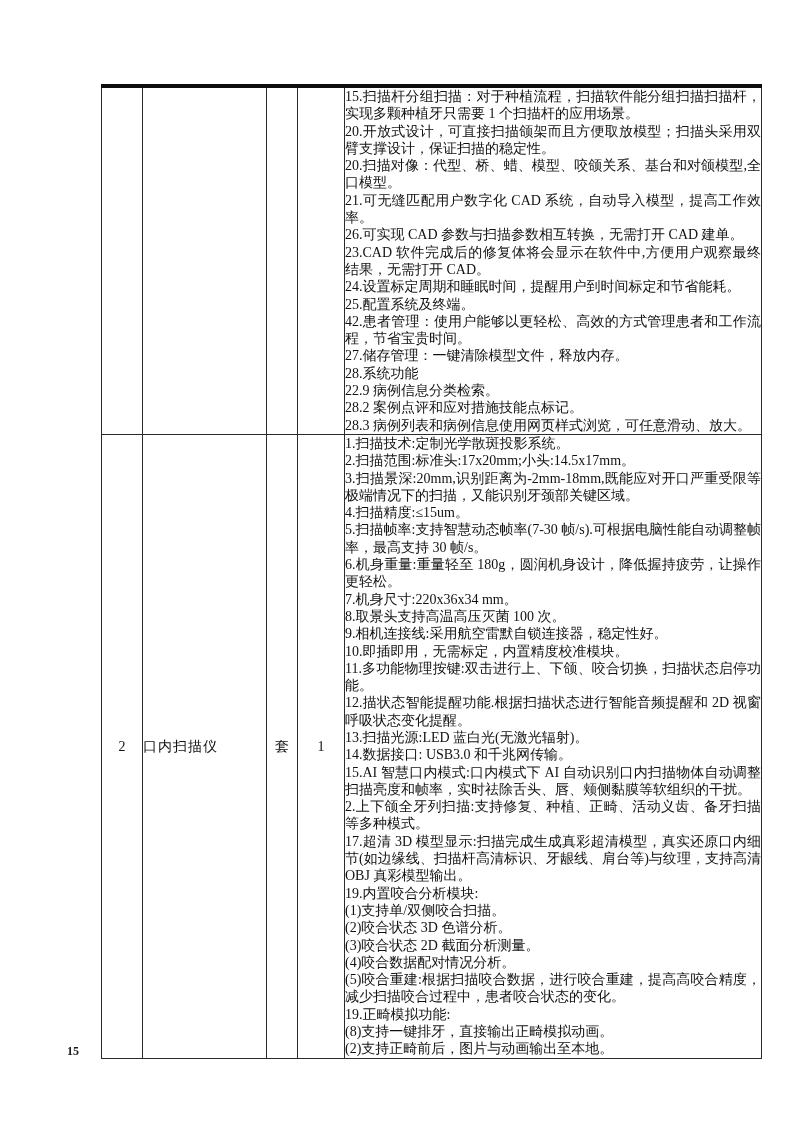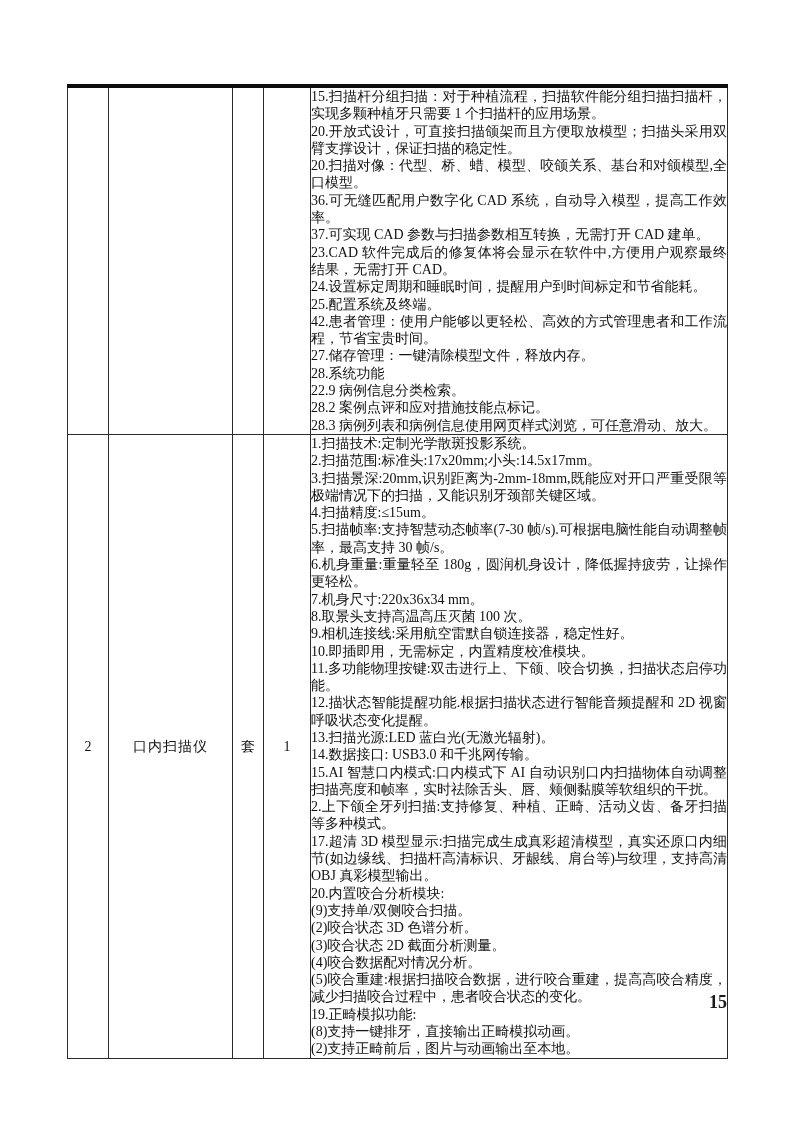--- a/index.html
+++ b/index.html
@@ -25,56 +25,57 @@
     left: 67px;
     top: 84px;
     width: 660px;
   }
   table.spec-table {
     border-collapse: collapse;
     table-layout: fixed;
     width: 660px;
     border: 1px solid #2b2b2b;
     border-top: 4px solid #0d0d0d;
+    margin-left: 34px;
   }
   table.spec-table td {
     border: 1px solid #2b2b2b;
     font-size: 14px;
     line-height: 17.3px;
     vertical-align: middle;
     padding: 0;
     overflow: hidden;
   }
   td.c-no, td.c-unit, td.c-qty {
     text-align: center;
   }
   td.c-name {
-    text-align: center;
+    text-align: left;
     letter-spacing: 1px;
   }
   td.c-specs {
     vertical-align: top;
     text-align: justify;
     text-justify: inter-ideograph;
     padding: 1px 4px 1px 6px;
   }
   td.c-specs p.spec-line {
     margin: 0;
     padding: 0;
   }
   tr.row-0 {
     height: 326px;
   }
   .page-number {
     position: absolute;
     left: 67px;
-    top: 992px;
+    top: 1044px;
     width: 660px;
-    text-align: right;
-    font-size: 18px;
+    text-align: left;
+    font-size: 12px;
     font-weight: bold;
     color: #1a1a1a;
   }
 </style>
 </head>
 <body>
 
 <div class="doc-page">
 
   <div class="spec-table-wrap">
@@ -89,22 +90,22 @@
       <tbody>
           <tr class="row-0">
             <td class="c-no"></td>
             <td class="c-name"></td>
             <td class="c-unit"></td>
             <td class="c-qty"></td>
             <td class="c-specs">
               <p class="spec-line">15.扫描杆分组扫描：对于种植流程，扫描软件能分组扫描扫描杆，实现多颗种植牙只需要 1 个扫描杆的应用场景。</p>
               <p class="spec-line">20.开放式设计，可直接扫描颌架而且方便取放模型；扫描头采用双臂支撑设计，保证扫描的稳定性。</p>
               <p class="spec-line">20.扫描对像：代型、桥、蜡、模型、咬颌关系、基台和对颌模型,全口模型。</p>
-              <p class="spec-line">36.可无缝匹配用户数字化 CAD 系统，自动导入模型，提高工作效率。</p>
-              <p class="spec-line">37.可实现 CAD 参数与扫描参数相互转换，无需打开 CAD 建单。</p>
+              <p class="spec-line">21.可无缝匹配用户数字化 CAD 系统，自动导入模型，提高工作效率。</p>
+              <p class="spec-line">26.可实现 CAD 参数与扫描参数相互转换，无需打开 CAD 建单。</p>
               <p class="spec-line">23.CAD 软件完成后的修复体将会显示在软件中,方便用户观察最终结果，无需打开 CAD。</p>
               <p class="spec-line">24.设置标定周期和睡眠时间，提醒用户到时间标定和节省能耗。</p>
               <p class="spec-line">25.配置系统及终端。</p>
               <p class="spec-line">42.患者管理：使用户能够以更轻松、高效的方式管理患者和工作流程，节省宝贵时间。</p>
               <p class="spec-line">27.储存管理：一键清除模型文件，释放内存。</p>
               <p class="spec-line">28.系统功能</p>
               <p class="spec-line">22.9 病例信息分类检索。</p>
               <p class="spec-line">28.2 案例点评和应对措施技能点标记。</p>
               <p class="spec-line">28.3 病例列表和病例信息使用网页样式浏览，可任意滑动、放大。</p>
             </td>
@@ -125,22 +126,22 @@
               <p class="spec-line">8.取景头支持高温高压灭菌 100 次。</p>
               <p class="spec-line">9.相机连接线:采用航空雷默自锁连接器，稳定性好。</p>
               <p class="spec-line">10.即插即用，无需标定，内置精度校准模块。</p>
               <p class="spec-line">11.多功能物理按键:双击进行上、下颌、咬合切换，扫描状态启停功能。</p>
               <p class="spec-line">12.描状态智能提醒功能.根据扫描状态进行智能音频提醒和 2D 视窗呼吸状态变化提醒。</p>
               <p class="spec-line">13.扫描光源:LED 蓝白光(无激光辐射)。</p>
               <p class="spec-line">14.数据接口: USB3.0 和千兆网传输。</p>
               <p class="spec-line">15.AI 智慧口内模式:口内模式下 AI 自动识别口内扫描物体自动调整扫描亮度和帧率，实时祛除舌头、唇、颊侧黏膜等软组织的干扰。</p>
               <p class="spec-line">2.上下颌全牙列扫描:支持修复、种植、正畸、活动义齿、备牙扫描等多种模式。</p>
               <p class="spec-line">17.超清 3D 模型显示:扫描完成生成真彩超清模型，真实还原口内细节(如边缘线、扫描杆高清标识、牙龈线、肩台等)与纹理，支持高清 OBJ 真彩模型输出。</p>
-              <p class="spec-line">20.内置咬合分析模块:</p>
-              <p class="spec-line">(9)支持单/双侧咬合扫描。</p>
+              <p class="spec-line">19.内置咬合分析模块:</p>
+              <p class="spec-line">(1)支持单/双侧咬合扫描。</p>
               <p class="spec-line">(2)咬合状态 3D 色谱分析。</p>
               <p class="spec-line">(3)咬合状态 2D 截面分析测量。</p>
               <p class="spec-line">(4)咬合数据配对情况分析。</p>
               <p class="spec-line">(5)咬合重建:根据扫描咬合数据，进行咬合重建，提高高咬合精度，减少扫描咬合过程中，患者咬合状态的变化。</p>
               <p class="spec-line">19.正畸模拟功能:</p>
               <p class="spec-line">(8)支持一键排牙，直接输出正畸模拟动画。</p>
               <p class="spec-line">(2)支持正畸前后，图片与动画输出至本地。</p>
             </td>
           </tr>
         </tbody>

